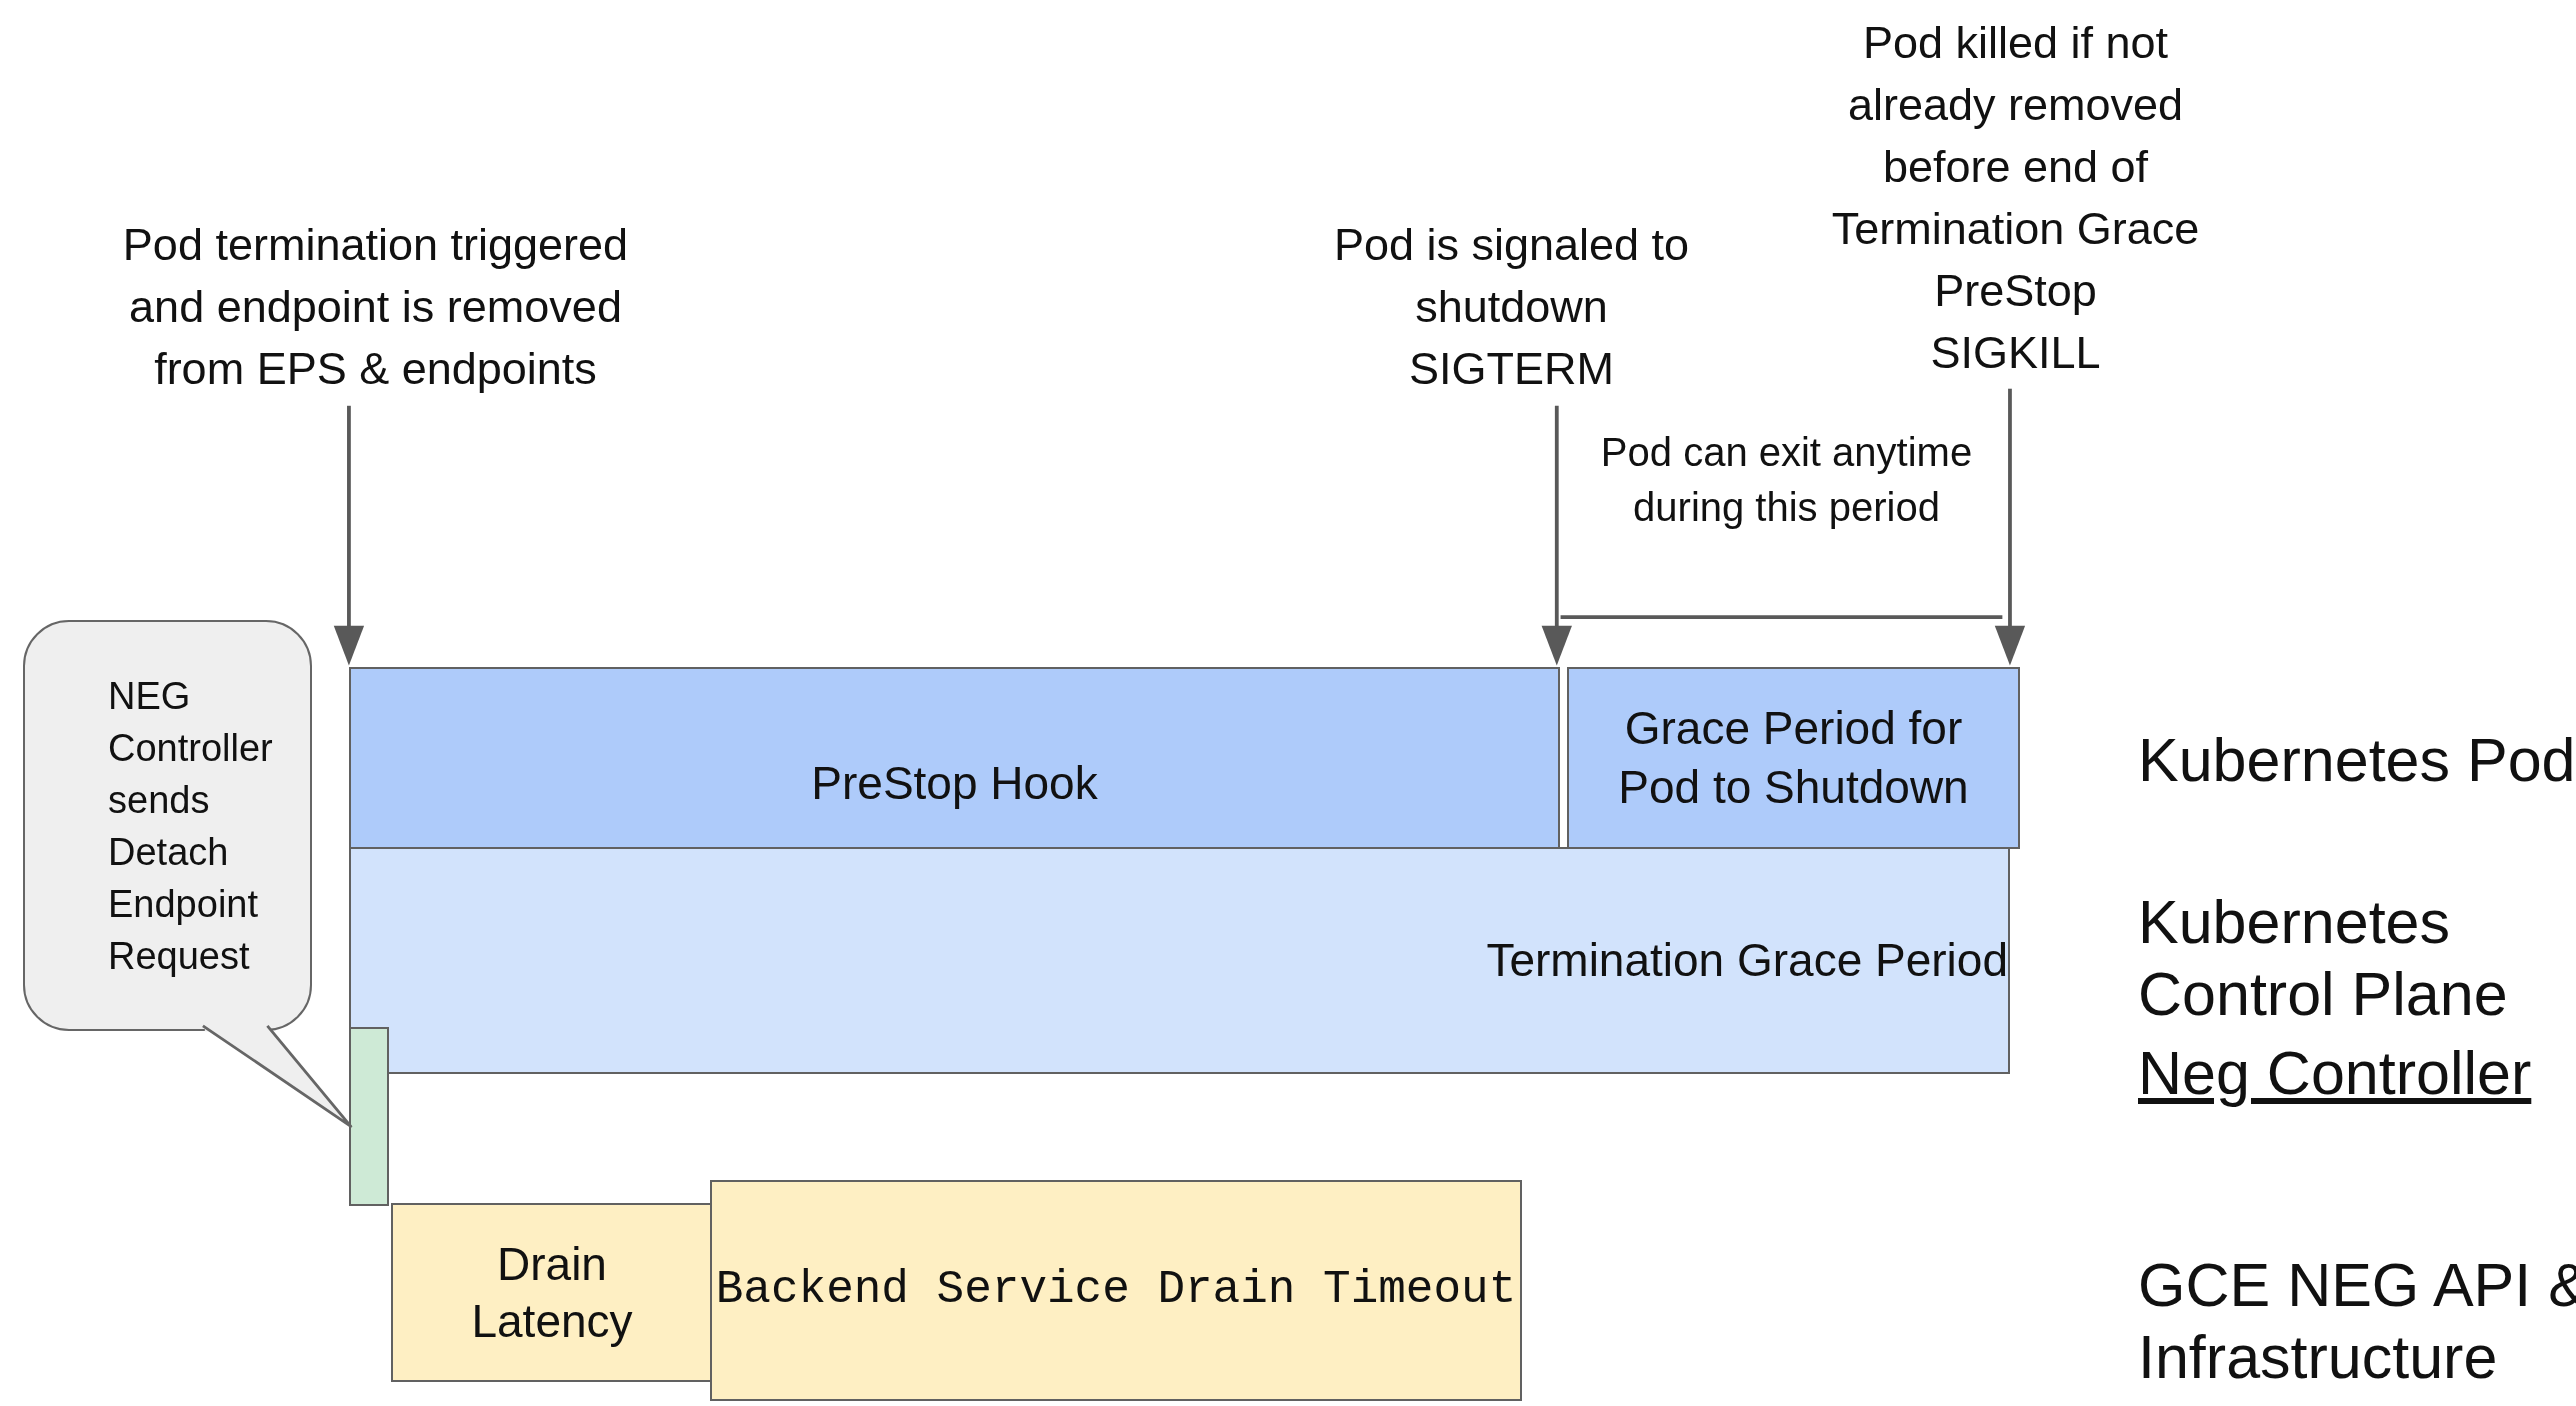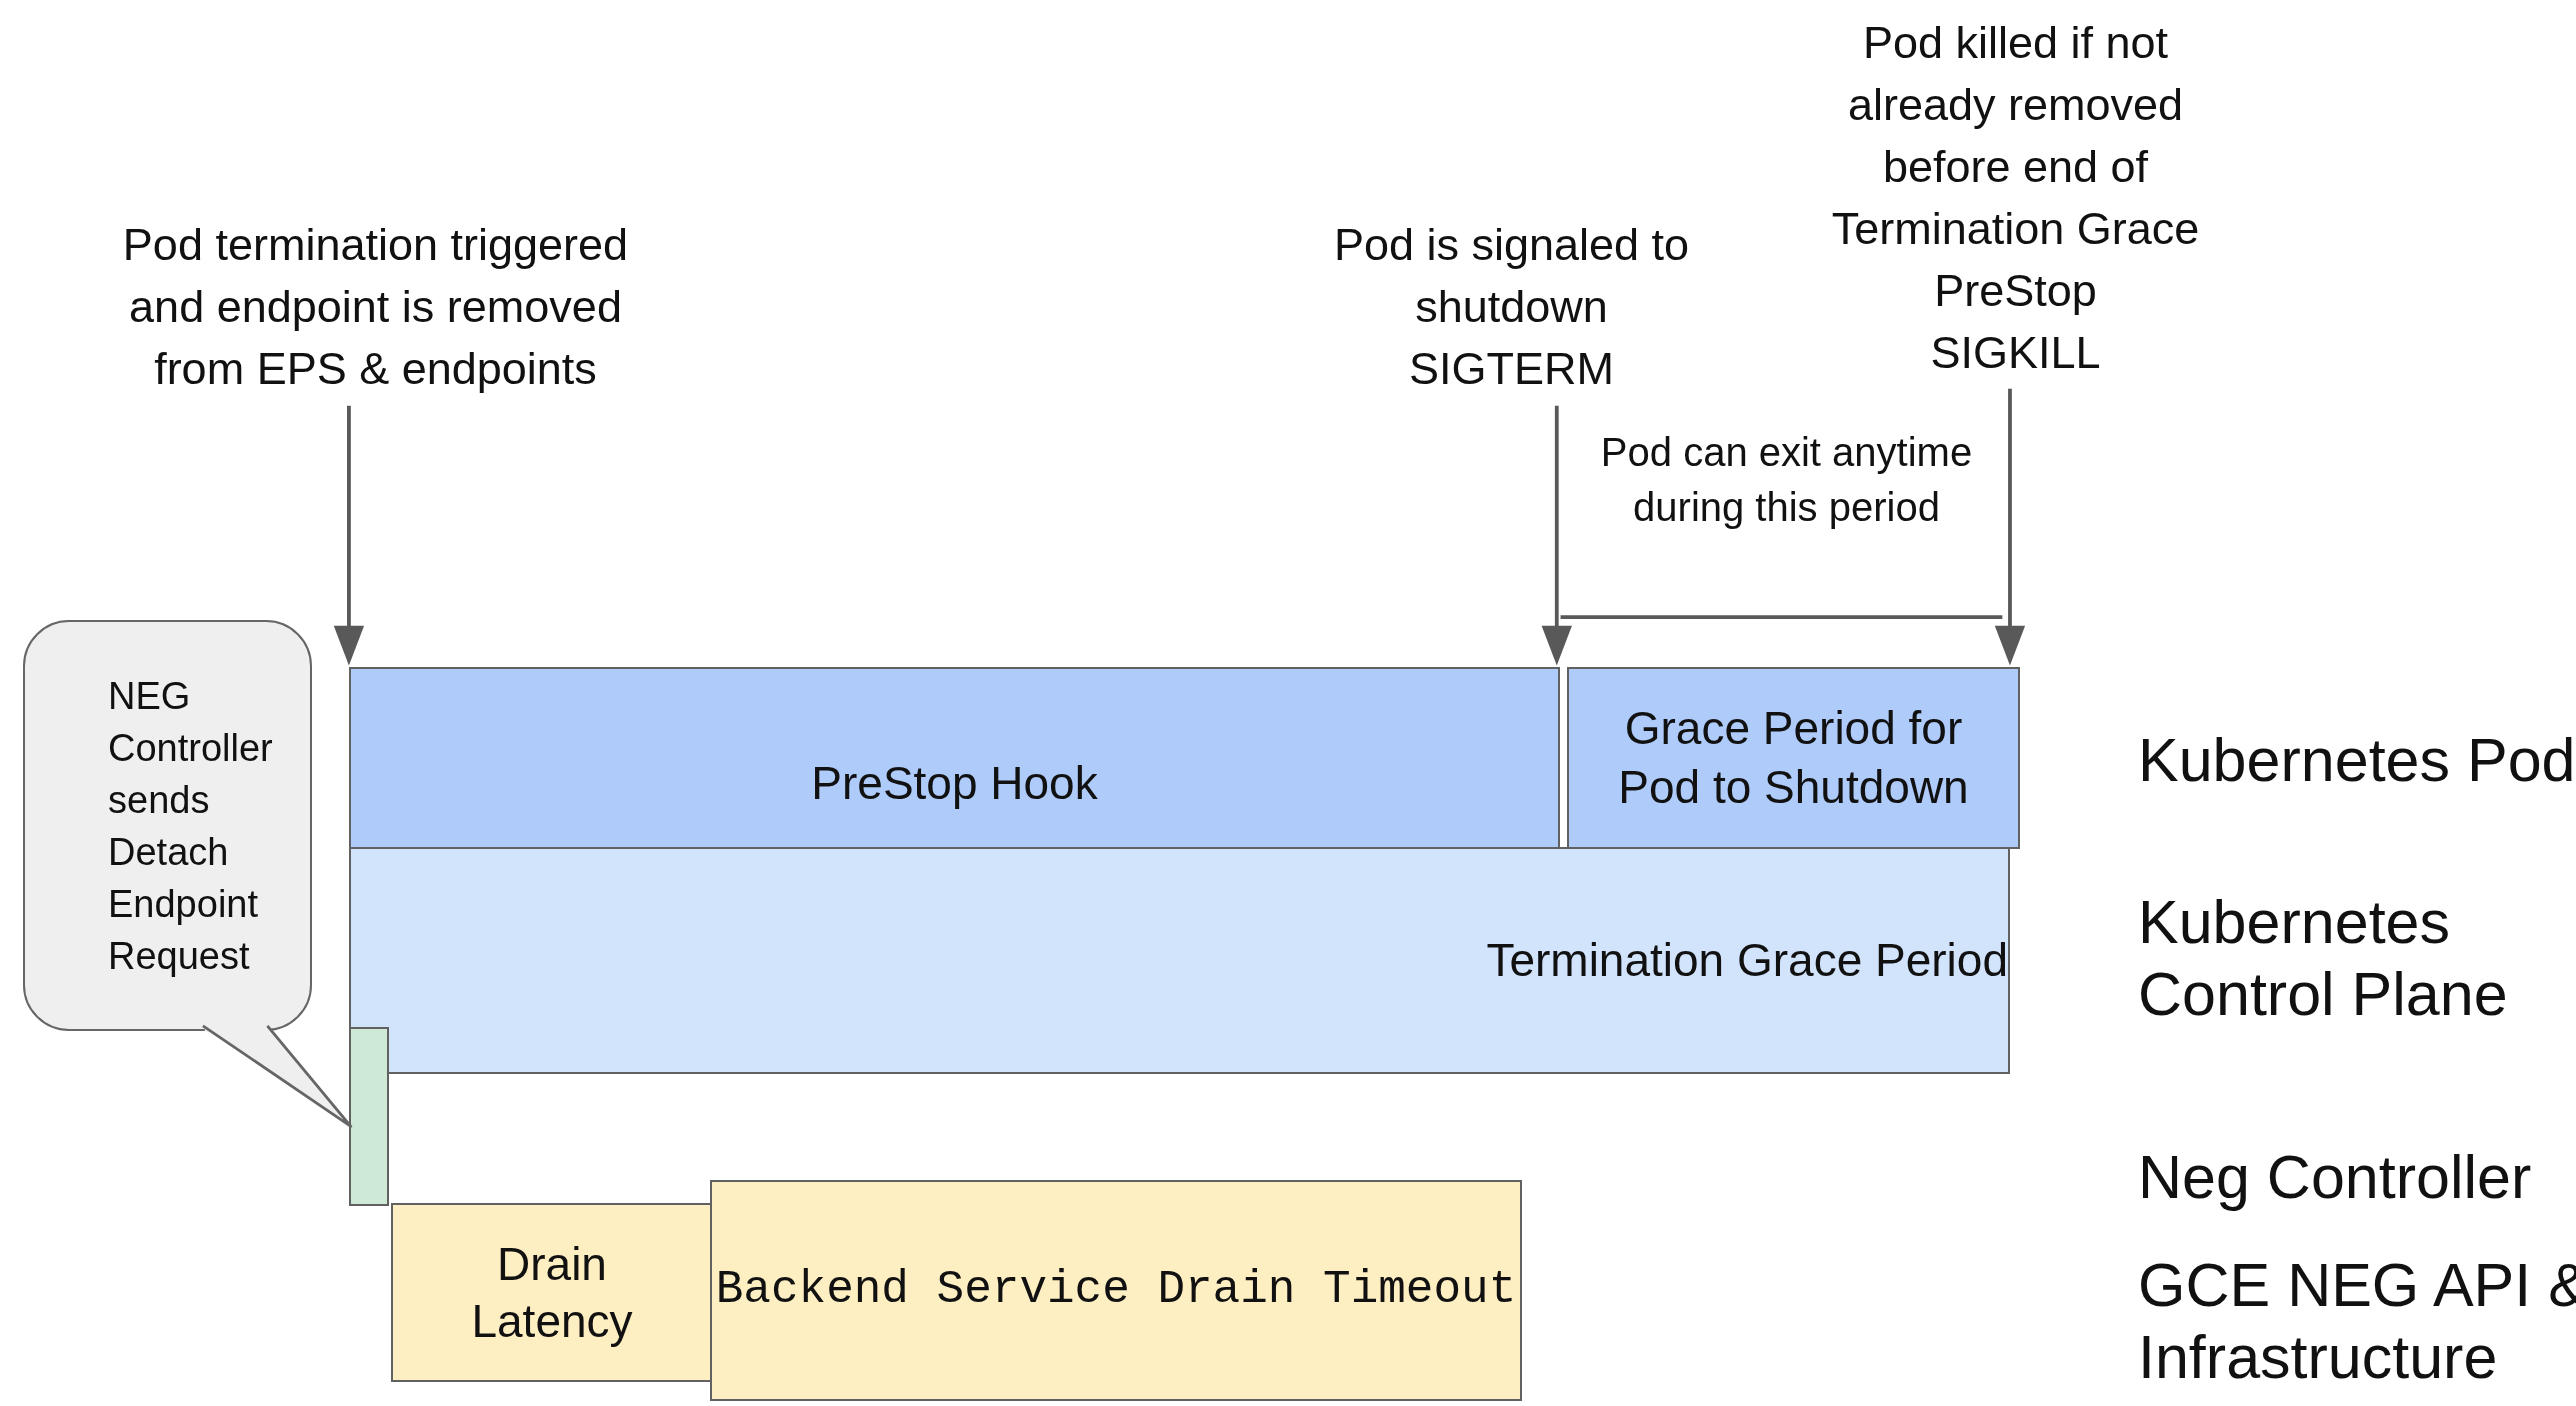--- a/index.html
+++ b/index.html
@@ -21,21 +21,21 @@
   #bar-prestop{left:349px;top:667px;width:1211px;height:232px;background:var(--pod_blue);}
   #bar-grace{left:1557px;top:667px;width:453px;height:182px;background:var(--pod_blue);margin-left:10px;}
   #bar-tgp{left:349px;top:847px;width:1661px;height:227px;background:var(--control_plane_blue);align-items:flex-end;}
   #bar-neg{left:349px;top:1027px;width:40px;height:179px;background:var(--neg_green);}
   #bar-drain{left:391px;top:1203px;width:322px;height:179px;background:var(--gce_yellow);line-height:57px;}
   #bar-backend{left:710px;top:1180px;width:812px;height:221px;background:var(--gce_yellow);font-family:Liberation Mono, monospace;}
 
   .rlabel{position:absolute;left:2138px;font-size:61px;line-height:72px;text-align:left;white-space:nowrap;}
   #rl-pod{top:724px;}
   #rl-cp{top:886px;}
-  #rl-neg{top:1141px;}
+  #rl-neg{top:1037px;text-decoration:underline;}
   #rl-gce{top:1249px;}
 
   #bubble{
     position:absolute;left:23px;top:620px;width:289px;height:411px;box-sizing:border-box;
     background:var(--bubble_fill,#efefef);border:2.8px solid var(--bubble_border,#666);
     border-radius:46px;
     padding-left:47px;
   }
   #bubble .btext{padding:48px 0 0 36px;font-size:38px;line-height:52px;text-align:left;}
 

